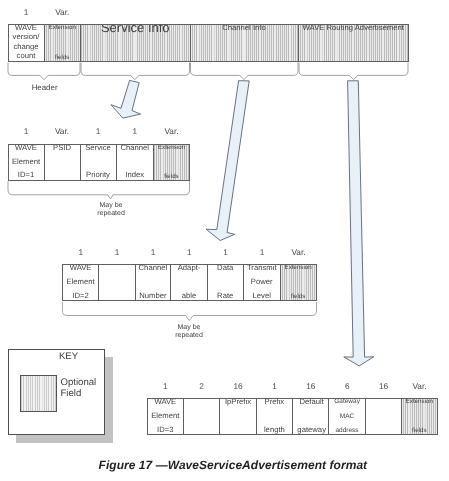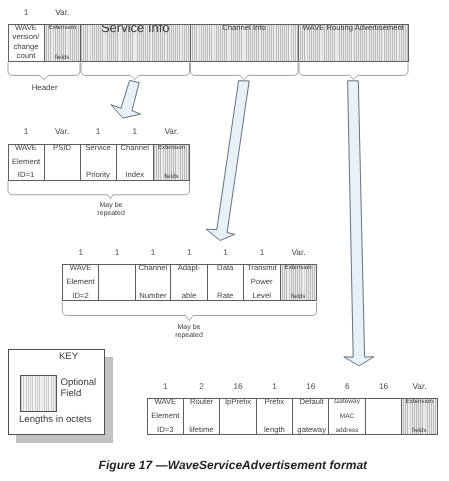--- a/index.html
+++ b/index.html
@@ -164,40 +164,35 @@
   </div>
 
   <div class="keyshadow" style="left:15.5px;top:356.5px;width:97px;height:86.5px;"></div>
   <div class="keybox" style="left:8px;top:349px;width:97px;height:86px;"></div>
   <div class="keytext" style="left:8px;top:350.5px;width:97px;text-align:center;padding-left:12px;">KEY</div>
   <div class="keyswatch" style="left:19.5px;top:374.5px;width:37.5px;height:37px;"></div>
   <div class="keytext" style="left:60.5px;top:376.5px;width:46px;">
     <span class="ln">Optional</span><br>
     <span class="ln">Field</span>
   </div>
-  <div class="keytext" style="left:19px;top:413.5px;width:90px;">Lengths in octets</div>
 
   <div class="sizelbl" style="left:147px;top:382px;width:36.5px;">1</div>
   <div class="sizelbl" style="left:183.5px;top:382px;width:36px;">2</div>
   <div class="sizelbl" style="left:219.5px;top:382px;width:37px;">16</div>
   <div class="sizelbl" style="left:256.5px;top:382px;width:36px;">1</div>
   <div class="sizelbl" style="left:292.5px;top:382px;width:36.5px;">16</div>
   <div class="sizelbl" style="left:329px;top:382px;width:36.5px;">6</div>
   <div class="sizelbl" style="left:365.5px;top:382px;width:36px;">16</div>
   <div class="sizelbl" style="left:401.5px;top:382px;width:36px;">Var.</div>
 
   <div class="row" style="left:147.2px;top:398px;width:290px;height:36.5px;">
     <div class="cell" style="left:0px;width:36.3px;">
       <span class="ln">WAVE</span>
       <span class="ln">Element</span>
       <span class="ln">ID=3</span>
-    </div>
-    <div class="cell" style="left:36.3px;width:36px;">
-      <span class="ln">Router</span>
-      <span class="ln">lifetime</span>
     </div>
     <div class="cell" style="left:72.3px;width:37px;">
       <span class="ln">IpPrefix</span>
     </div>
     <div class="cell" style="left:109.3px;width:35.8px;">
       <span class="ln">Prefix</span>
       <span class="ln">length</span>
     </div>
     <div class="cell" style="left:142px;width:45px;">
       <span class="ln">Default</span>

